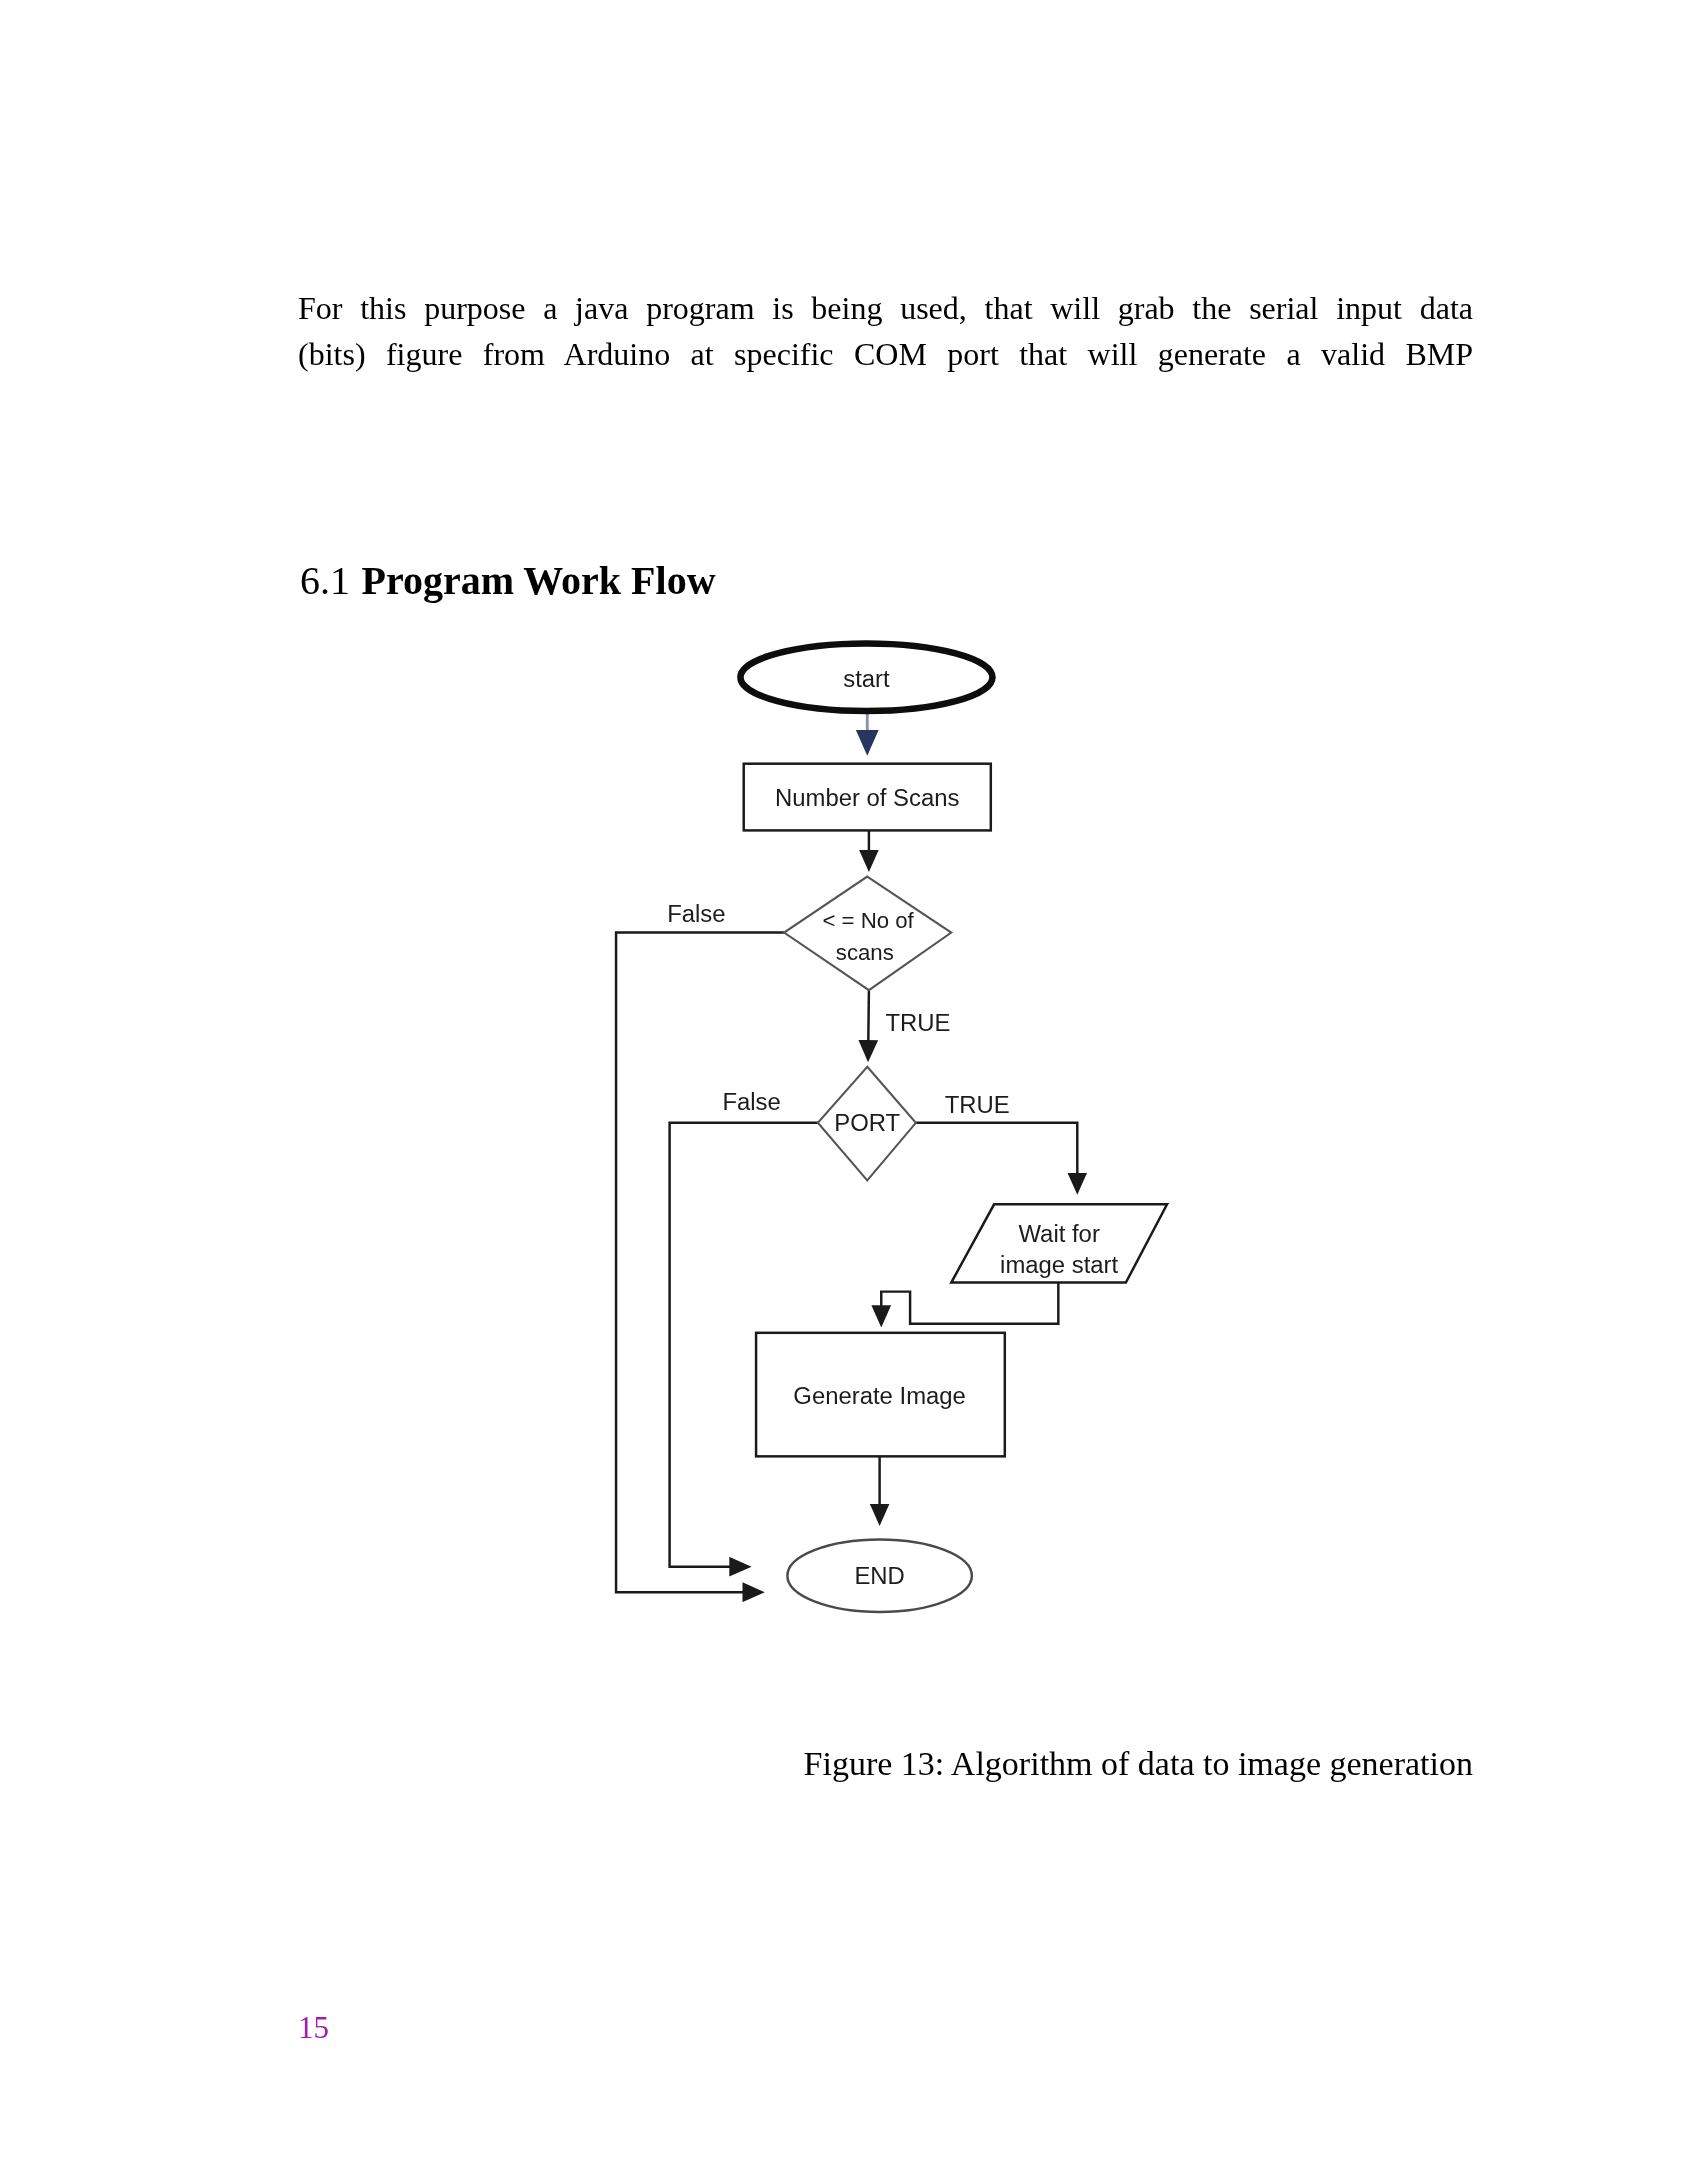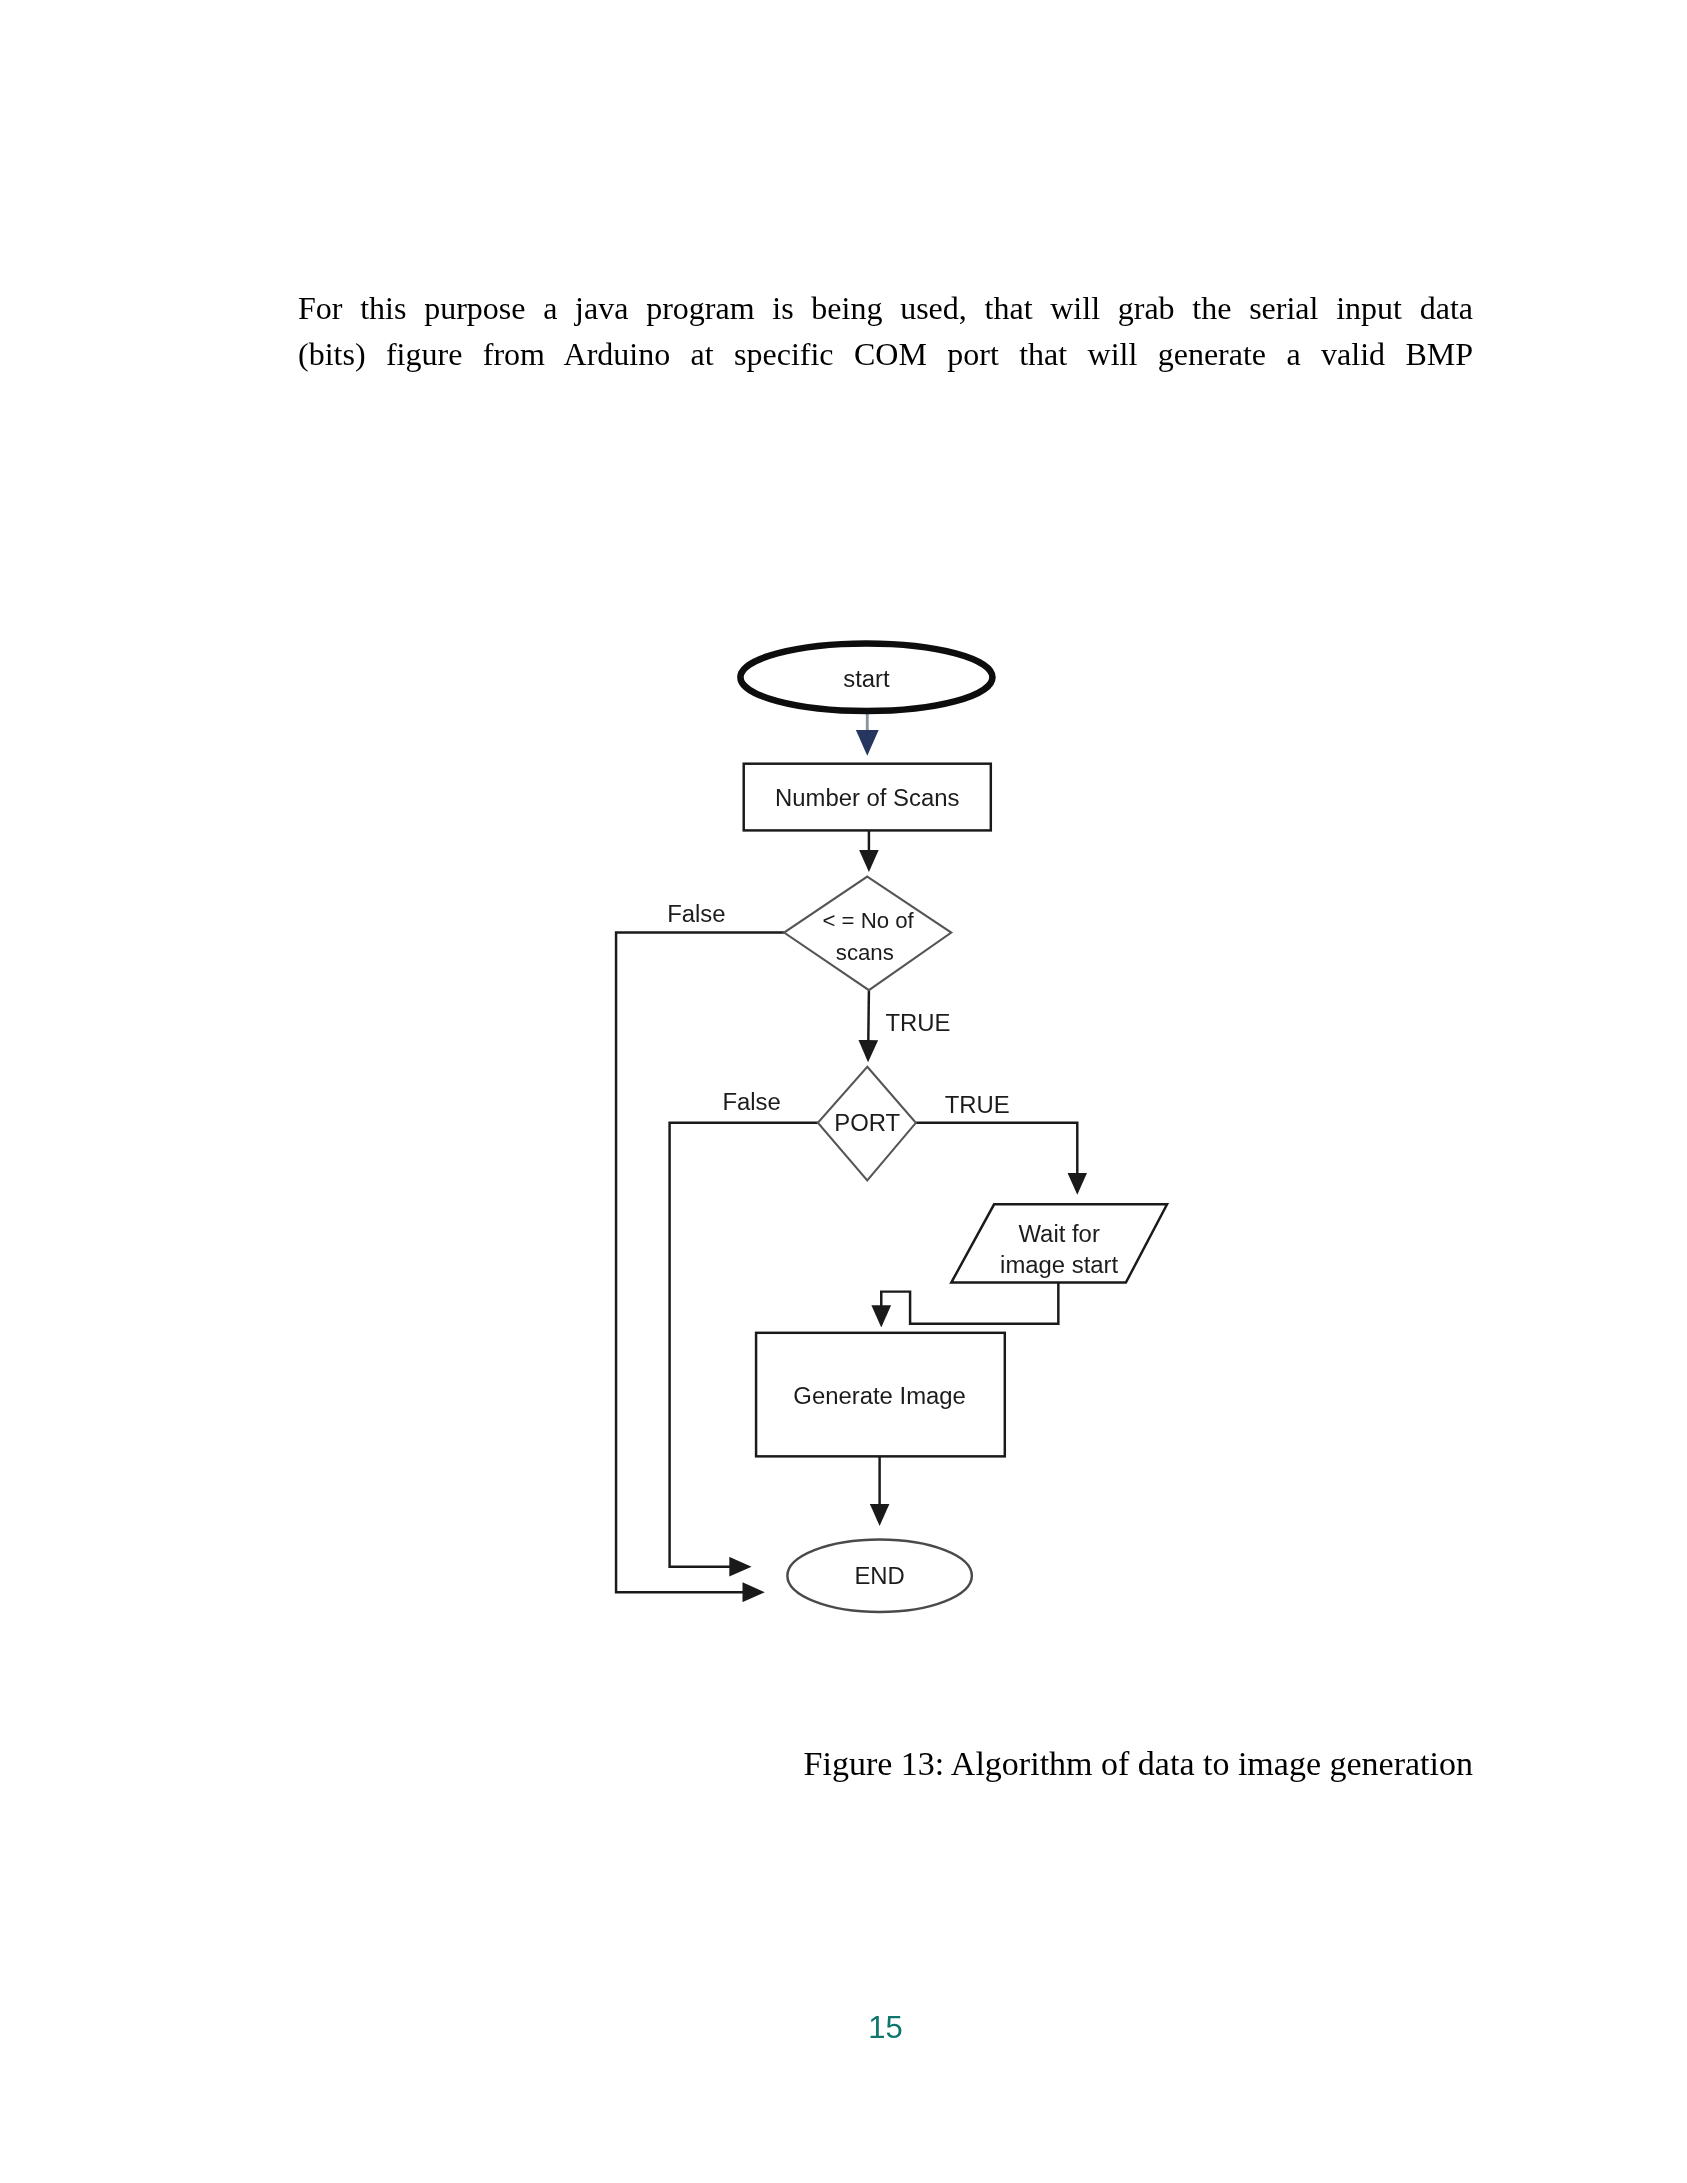--- a/index.html
+++ b/index.html
@@ -43,36 +43,38 @@
   .fc-shape.start-ellipse{stroke-width:8;stroke:#0d0d0d;}
   .fc-shape.end-ellipse{stroke:var(--end-edge);stroke-width:3;}
   .fc-shape.diamond{stroke:var(--diamond);stroke-width:2.5;}
   .start-arrow{stroke:var(--arrow-shaft);stroke-width:3.5;fill:none;}
   .figure-caption{
     position:absolute;left:298px;top:1745px;width:1175px;
     text-align:right;font-size:34px;
   }
   .page-number{
     position:absolute;left:298px;top:2010px;width:1175px;
-    text-align:center;
-    font-family:Liberation Sans, sans-serif;
-    font-size:31px;color:#0f766e;
+    font-family:Liberation Serif, serif;
+    font-size:31px;color:#a21caf;
   }
 </style>
 </head>
 <body>
 
 <div class="page">
 
 
   <div class="intro">
     <div class="line just">For this purpose a java program is being used, that will grab the serial input data</div>
     <div class="line just">(bits) figure from Arduino at specific COM port that will generate a valid BMP</div>
   </div>
 
+  <div class="section-heading">
+    <span class="sec-no">6.1</span><span class="sec-title">Program Work Flow</span>
+  </div>
 
   <svg class="flowchart" viewBox="720 765 720 1205" xmlns="http://www.w3.org/2000/svg">
     <defs>
       <marker id="ah" viewBox="0 0 9 8" markerWidth="9" markerHeight="8" refX="7.5" refY="4" orient="auto-start-reverse" markerUnits="strokeWidth">
         <path d="M0,0 L9,4 L0,8 z" fill="var(--line)"></path>
       </marker>
       <marker id="ahn" viewBox="0 0 9 8" markerWidth="9" markerHeight="8" refX="7.5" refY="4" orient="auto-start-reverse" markerUnits="strokeWidth">
         <path d="M0,0 L9,4 L0,8 z" fill="var(--arrow-head)"></path>
       </marker>
     </defs>

